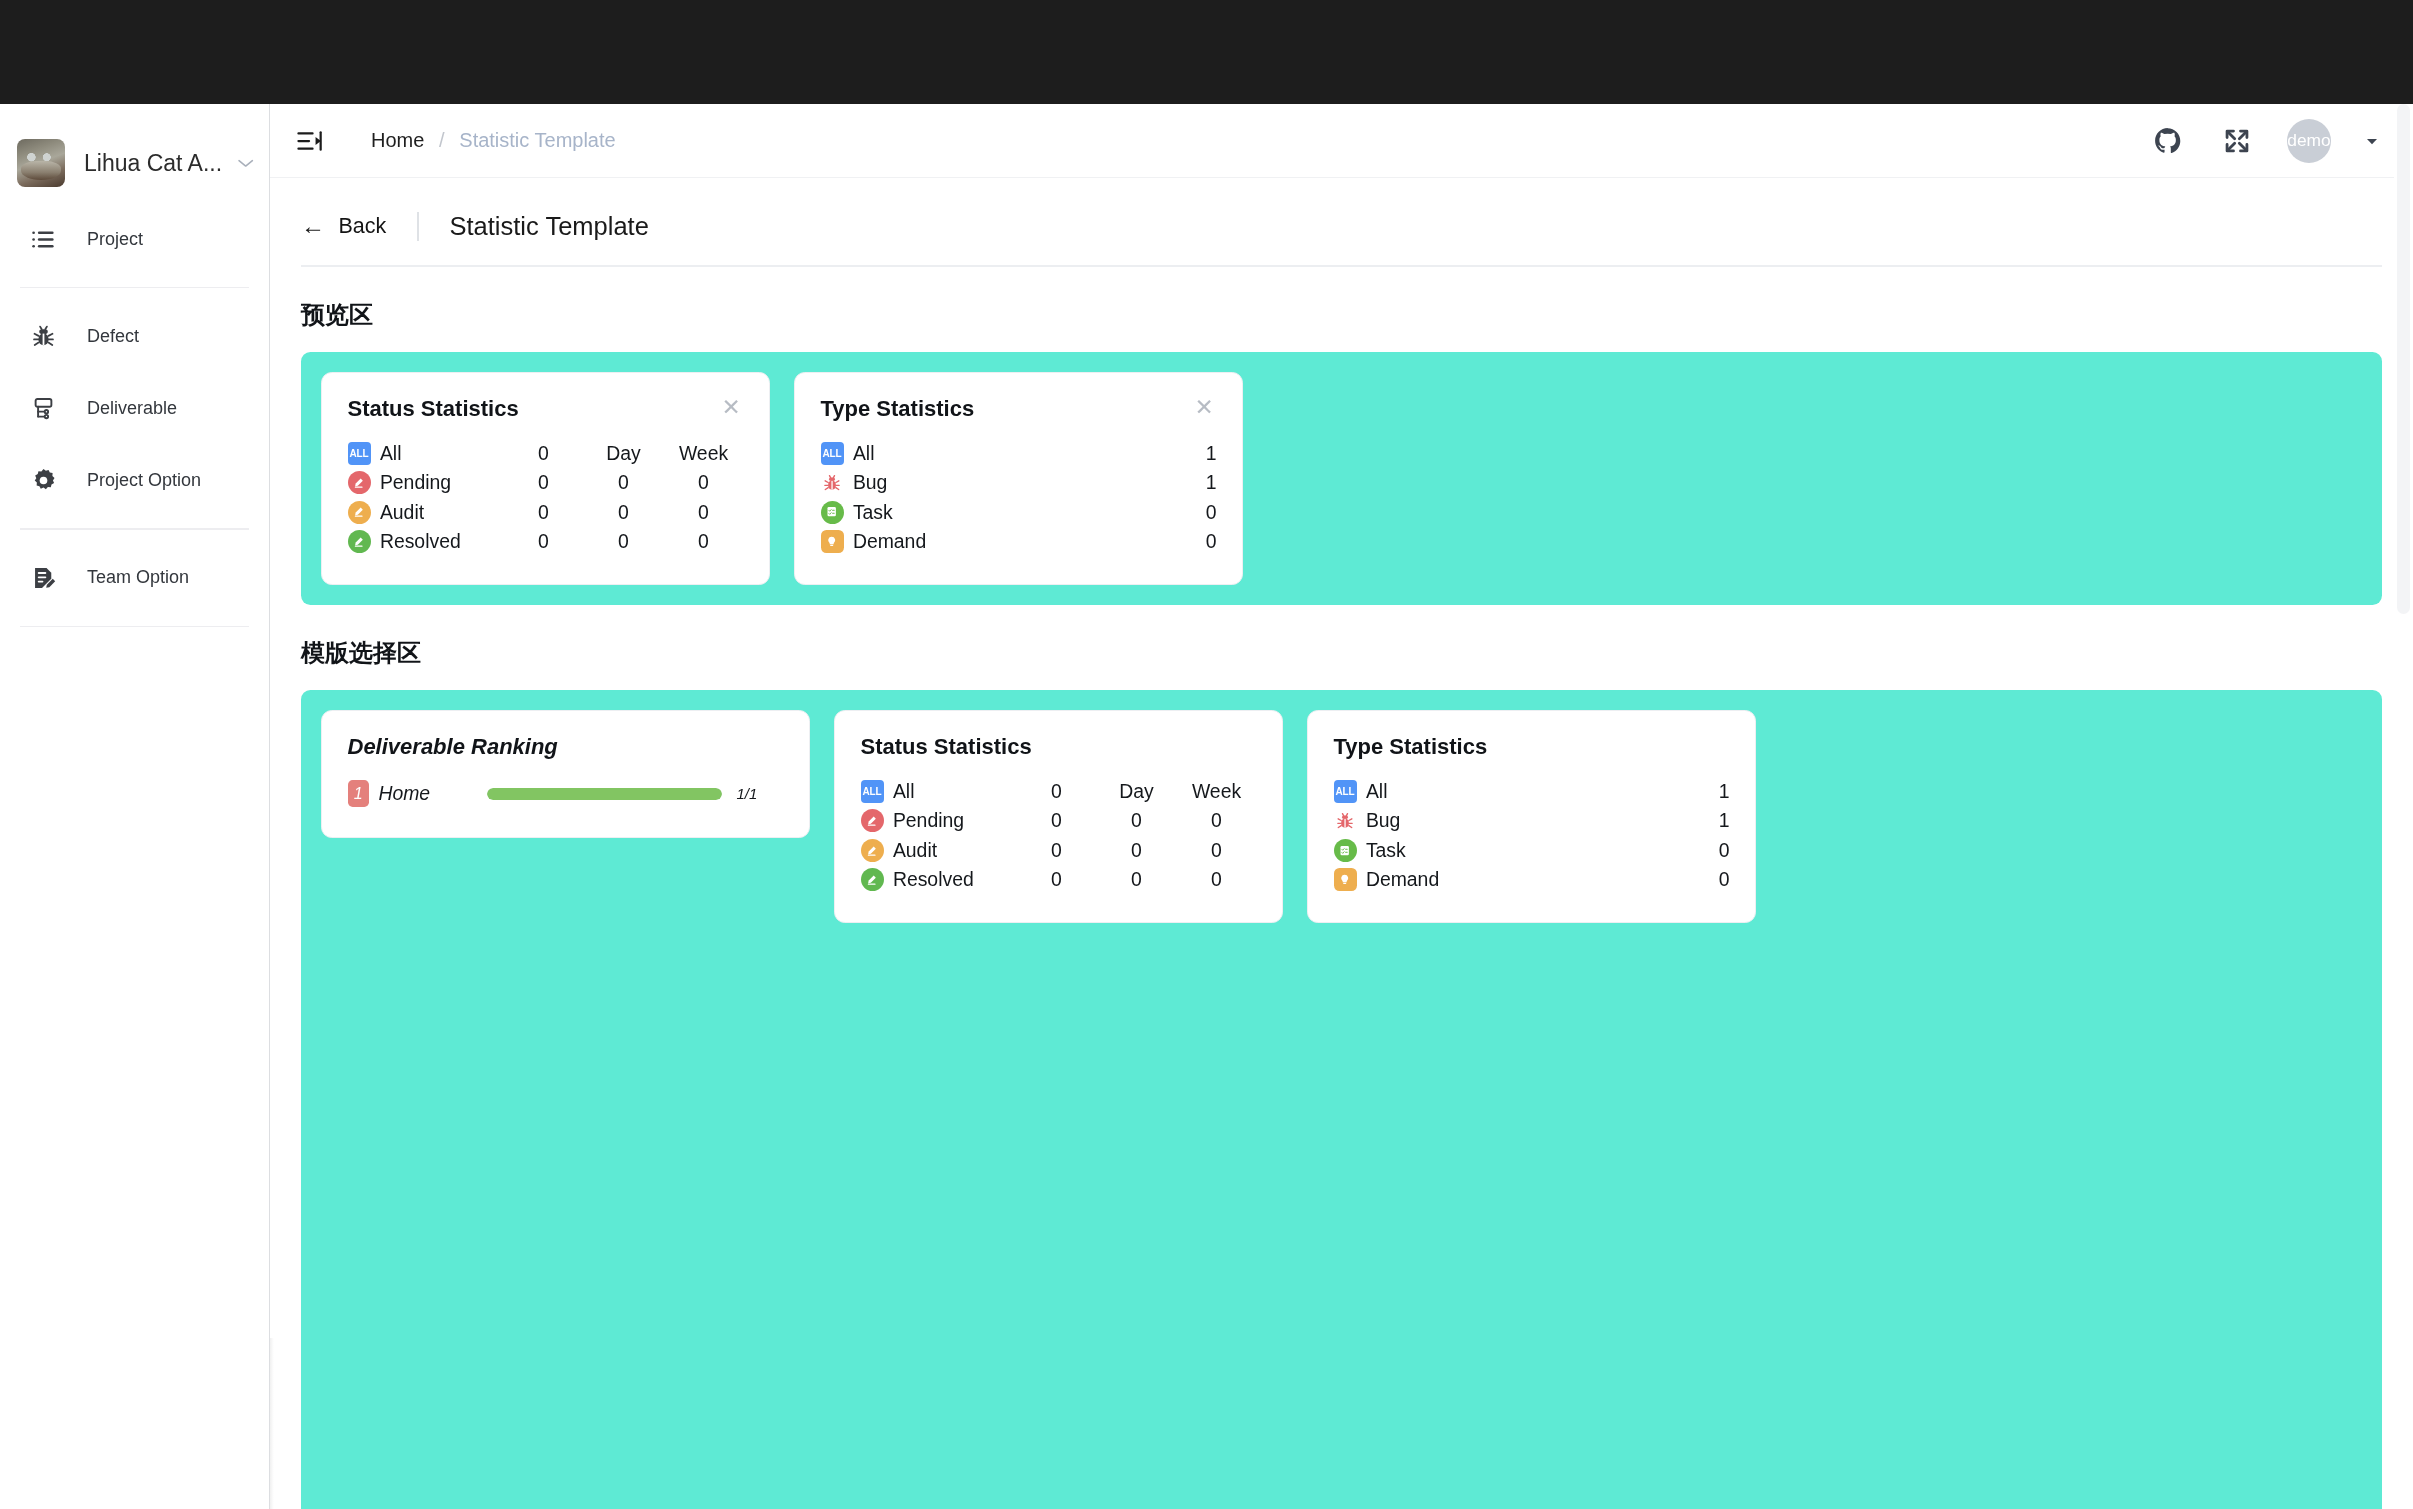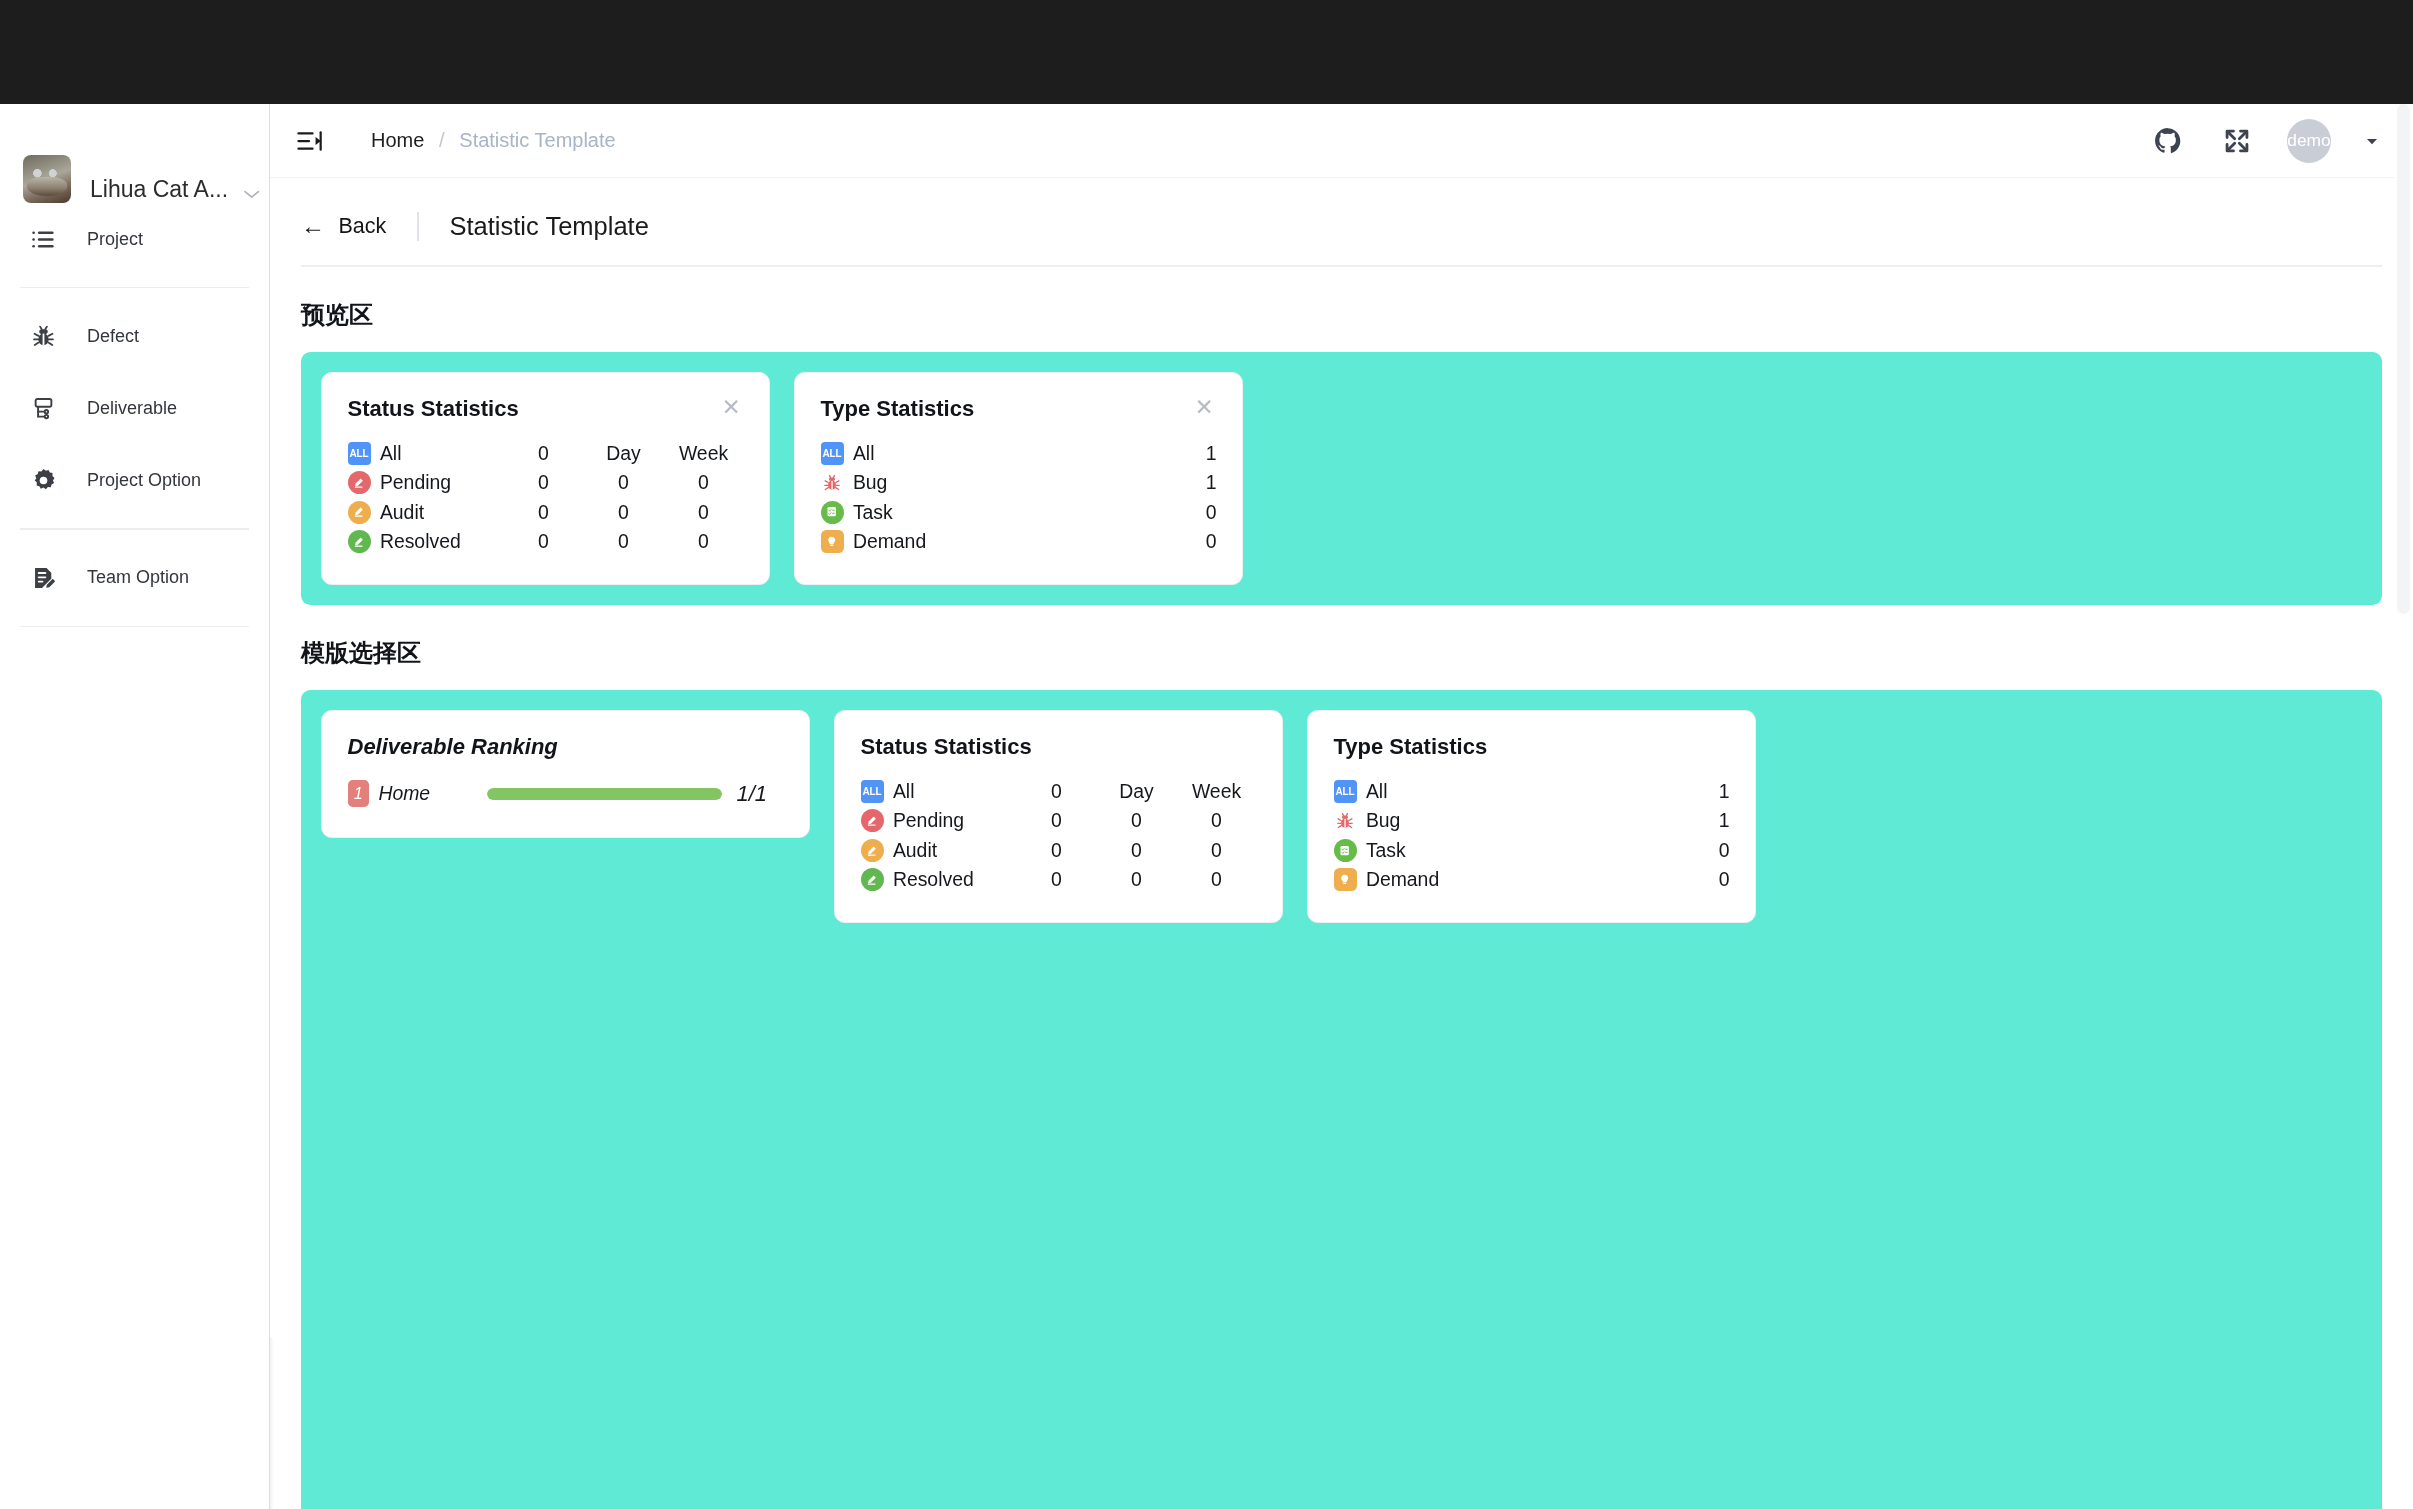--- a/index.html
+++ b/index.html
@@ -30,22 +30,22 @@
     width: 270px; height: 1406px;
     background: #ffffff;
     border-right: 1.3px solid #ebedf0;
   }
   .sidebar-scroll-shadow {
     position: absolute; left: 269px; top: 0;
     width: 5.4px; height: 1406px;
     background: linear-gradient(to right, rgba(0,0,0,0.07), rgba(0,0,0,0));
   }
   .team-switcher {
-    display: flex; align-items: flex-end;
-    height: 80px; padding: 0 23px;
+    display: flex; align-items: center;
+    height: 80px; padding: 0 17px;
     margin-top: 19px;
     cursor: pointer;
   }
   .team-avatar {
     width: 48px; height: 48px; border-radius: 8px;
     flex: 0 0 48px;
     background:
       radial-gradient(circle at 30% 38%, #cfd3d1 0 9%, rgba(0,0,0,0) 10%),
       radial-gradient(circle at 62% 38%, #cfd3d1 0 9%, rgba(0,0,0,0) 10%),
       linear-gradient(160deg, #6d6a5f 0%, #8e8b7d 26%, #a9a79a 48%, #7b6b5c 72%, #4a3a2e 100%);
@@ -257,21 +257,21 @@
     display: flex; align-items: center;
   }
   .rank-bar-track {
     width: 100%; height: 12px; border-radius: 6px; background: #eef1f4;
     overflow: hidden;
   }
   .rank-bar-fill {
     height: 12px; border-radius: 6px; background: #82c562;
   }
   .rank-value {
-    margin-left: 14.7px; font-size: 22px; color: #15181c; min-width: 47px;
+    margin-left: 14.7px; font-size: 15px; color: #15181c; min-width: 47px;
   }
 
   
   .page-scrollbar {
     position: absolute; right: 0; top: 104px;
     width: 19px; height: 1406px; background: #ffffff;
   }
   .page-scrollbar-thumb {
     position: absolute; right: 2.7px; top: 0;
     width: 13.4px; height: 510px; border-radius: 6.7px;

